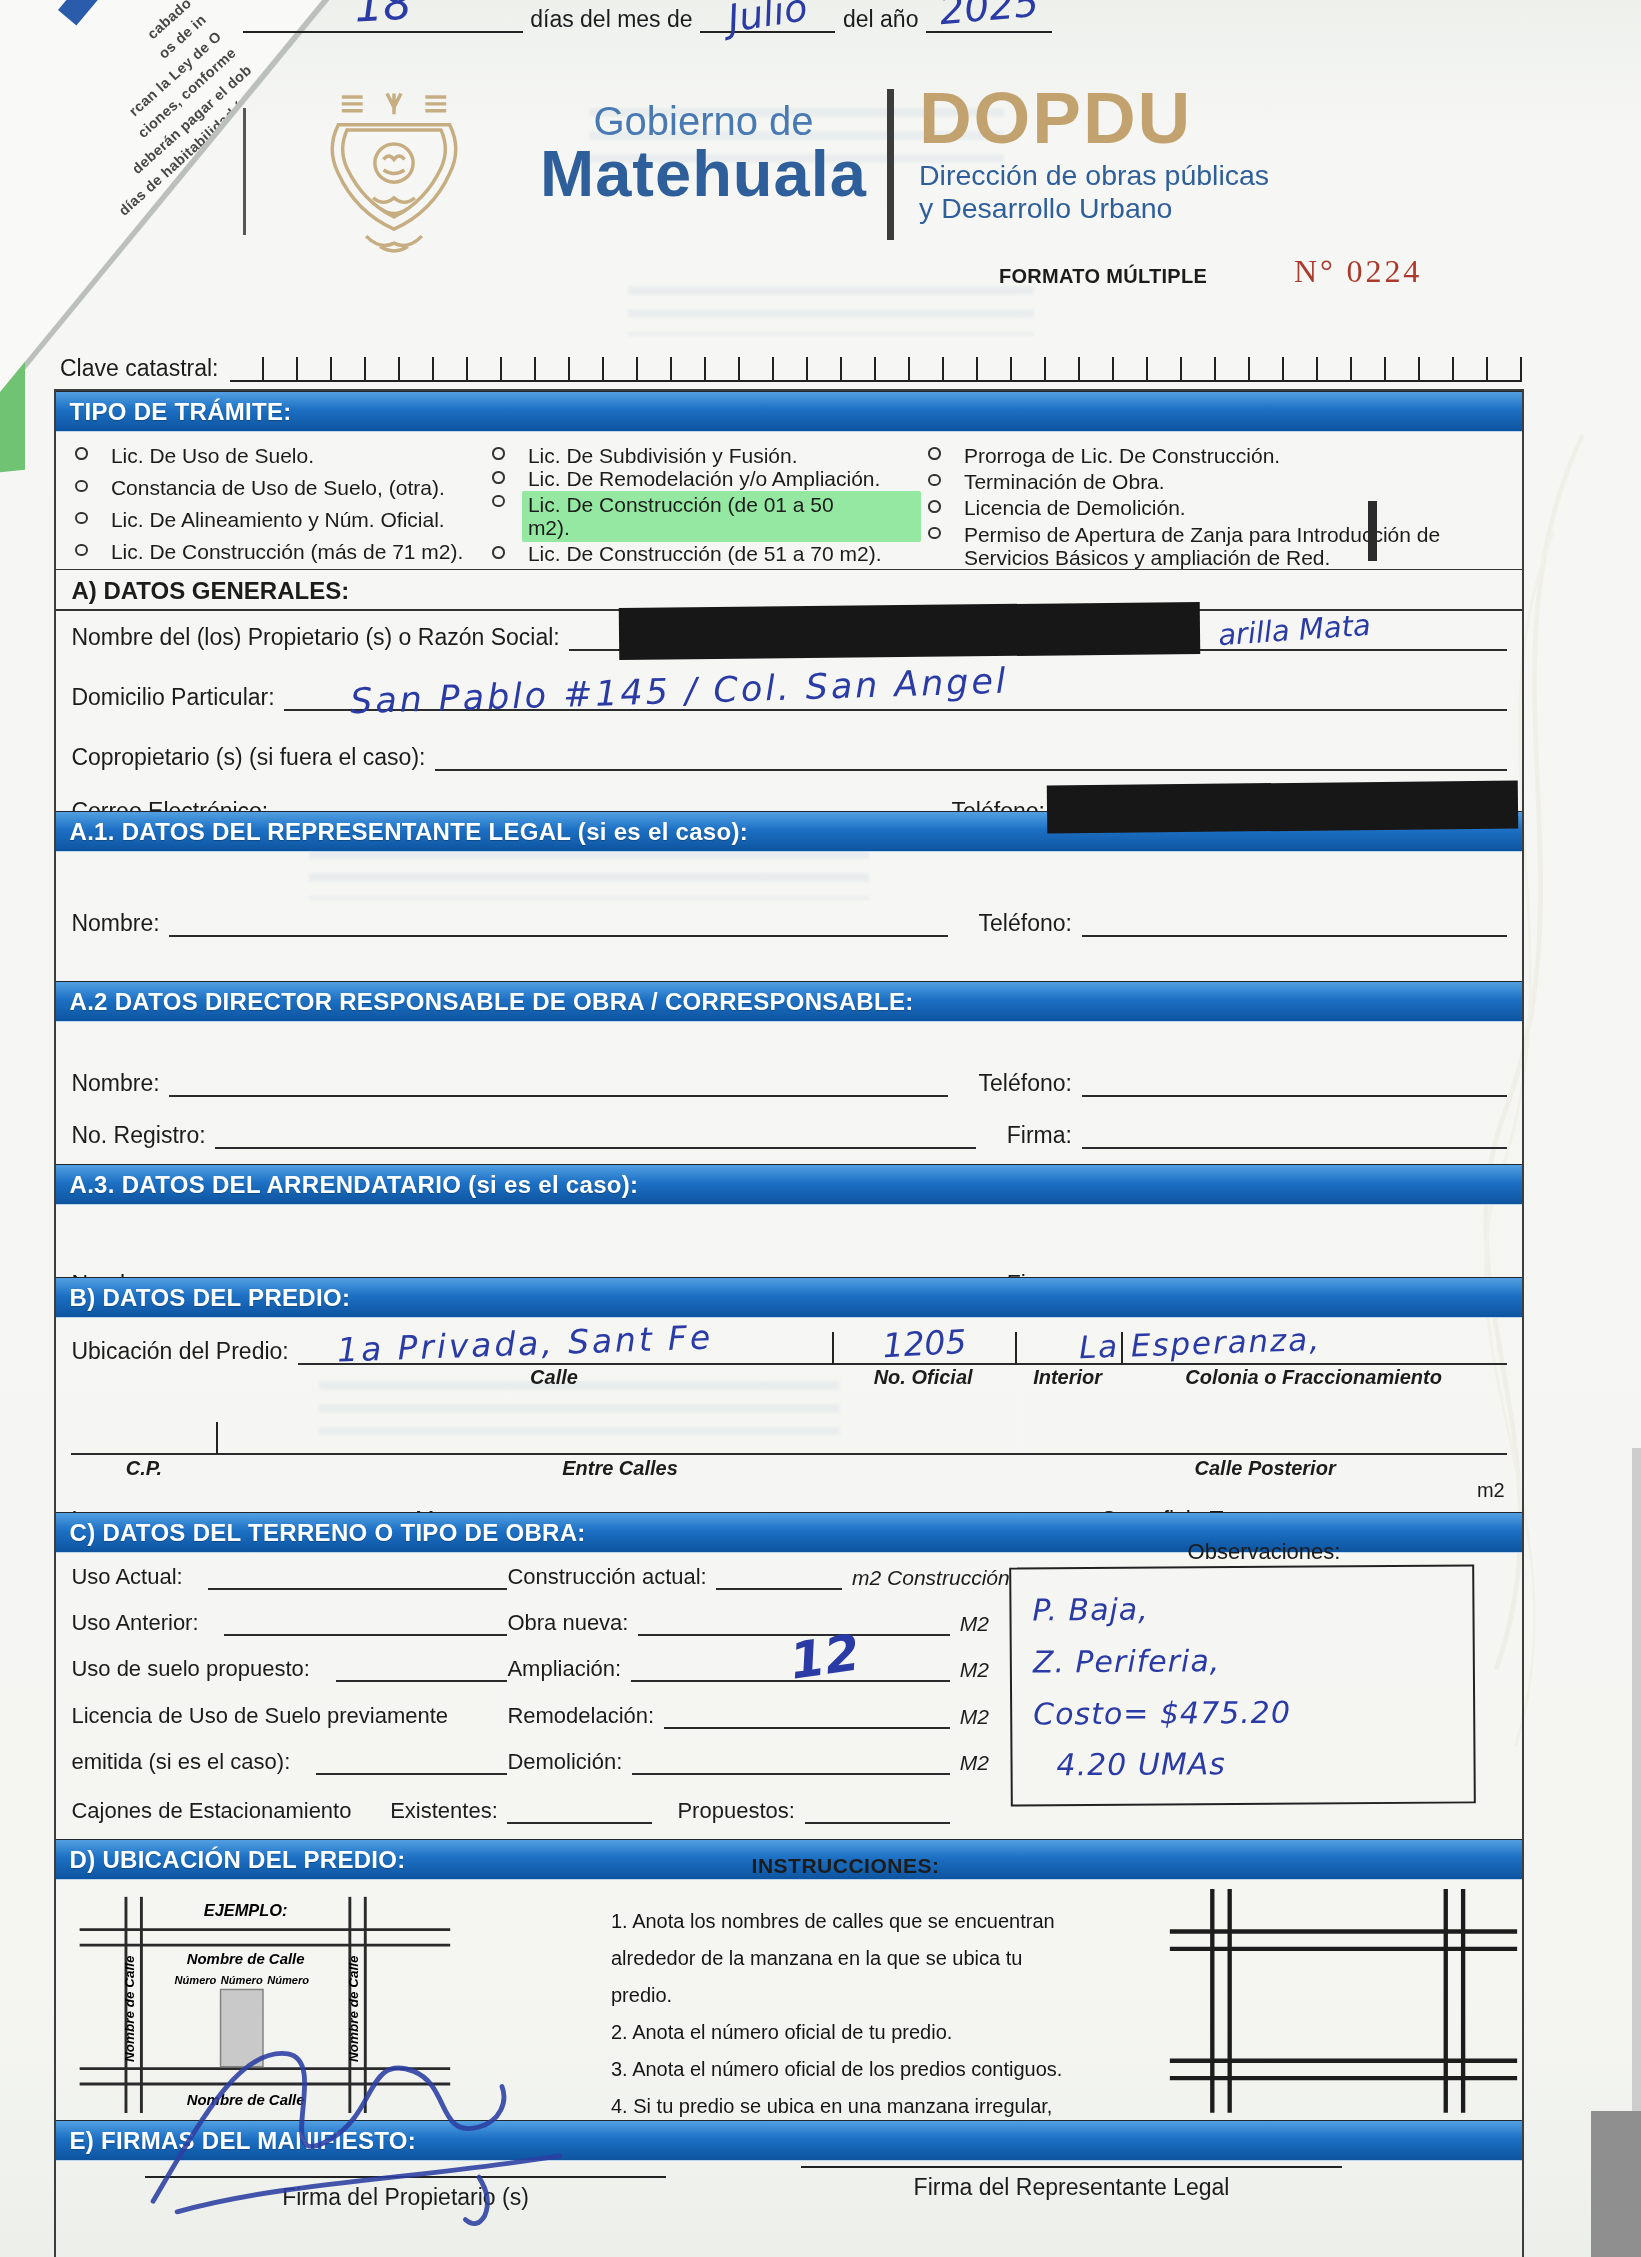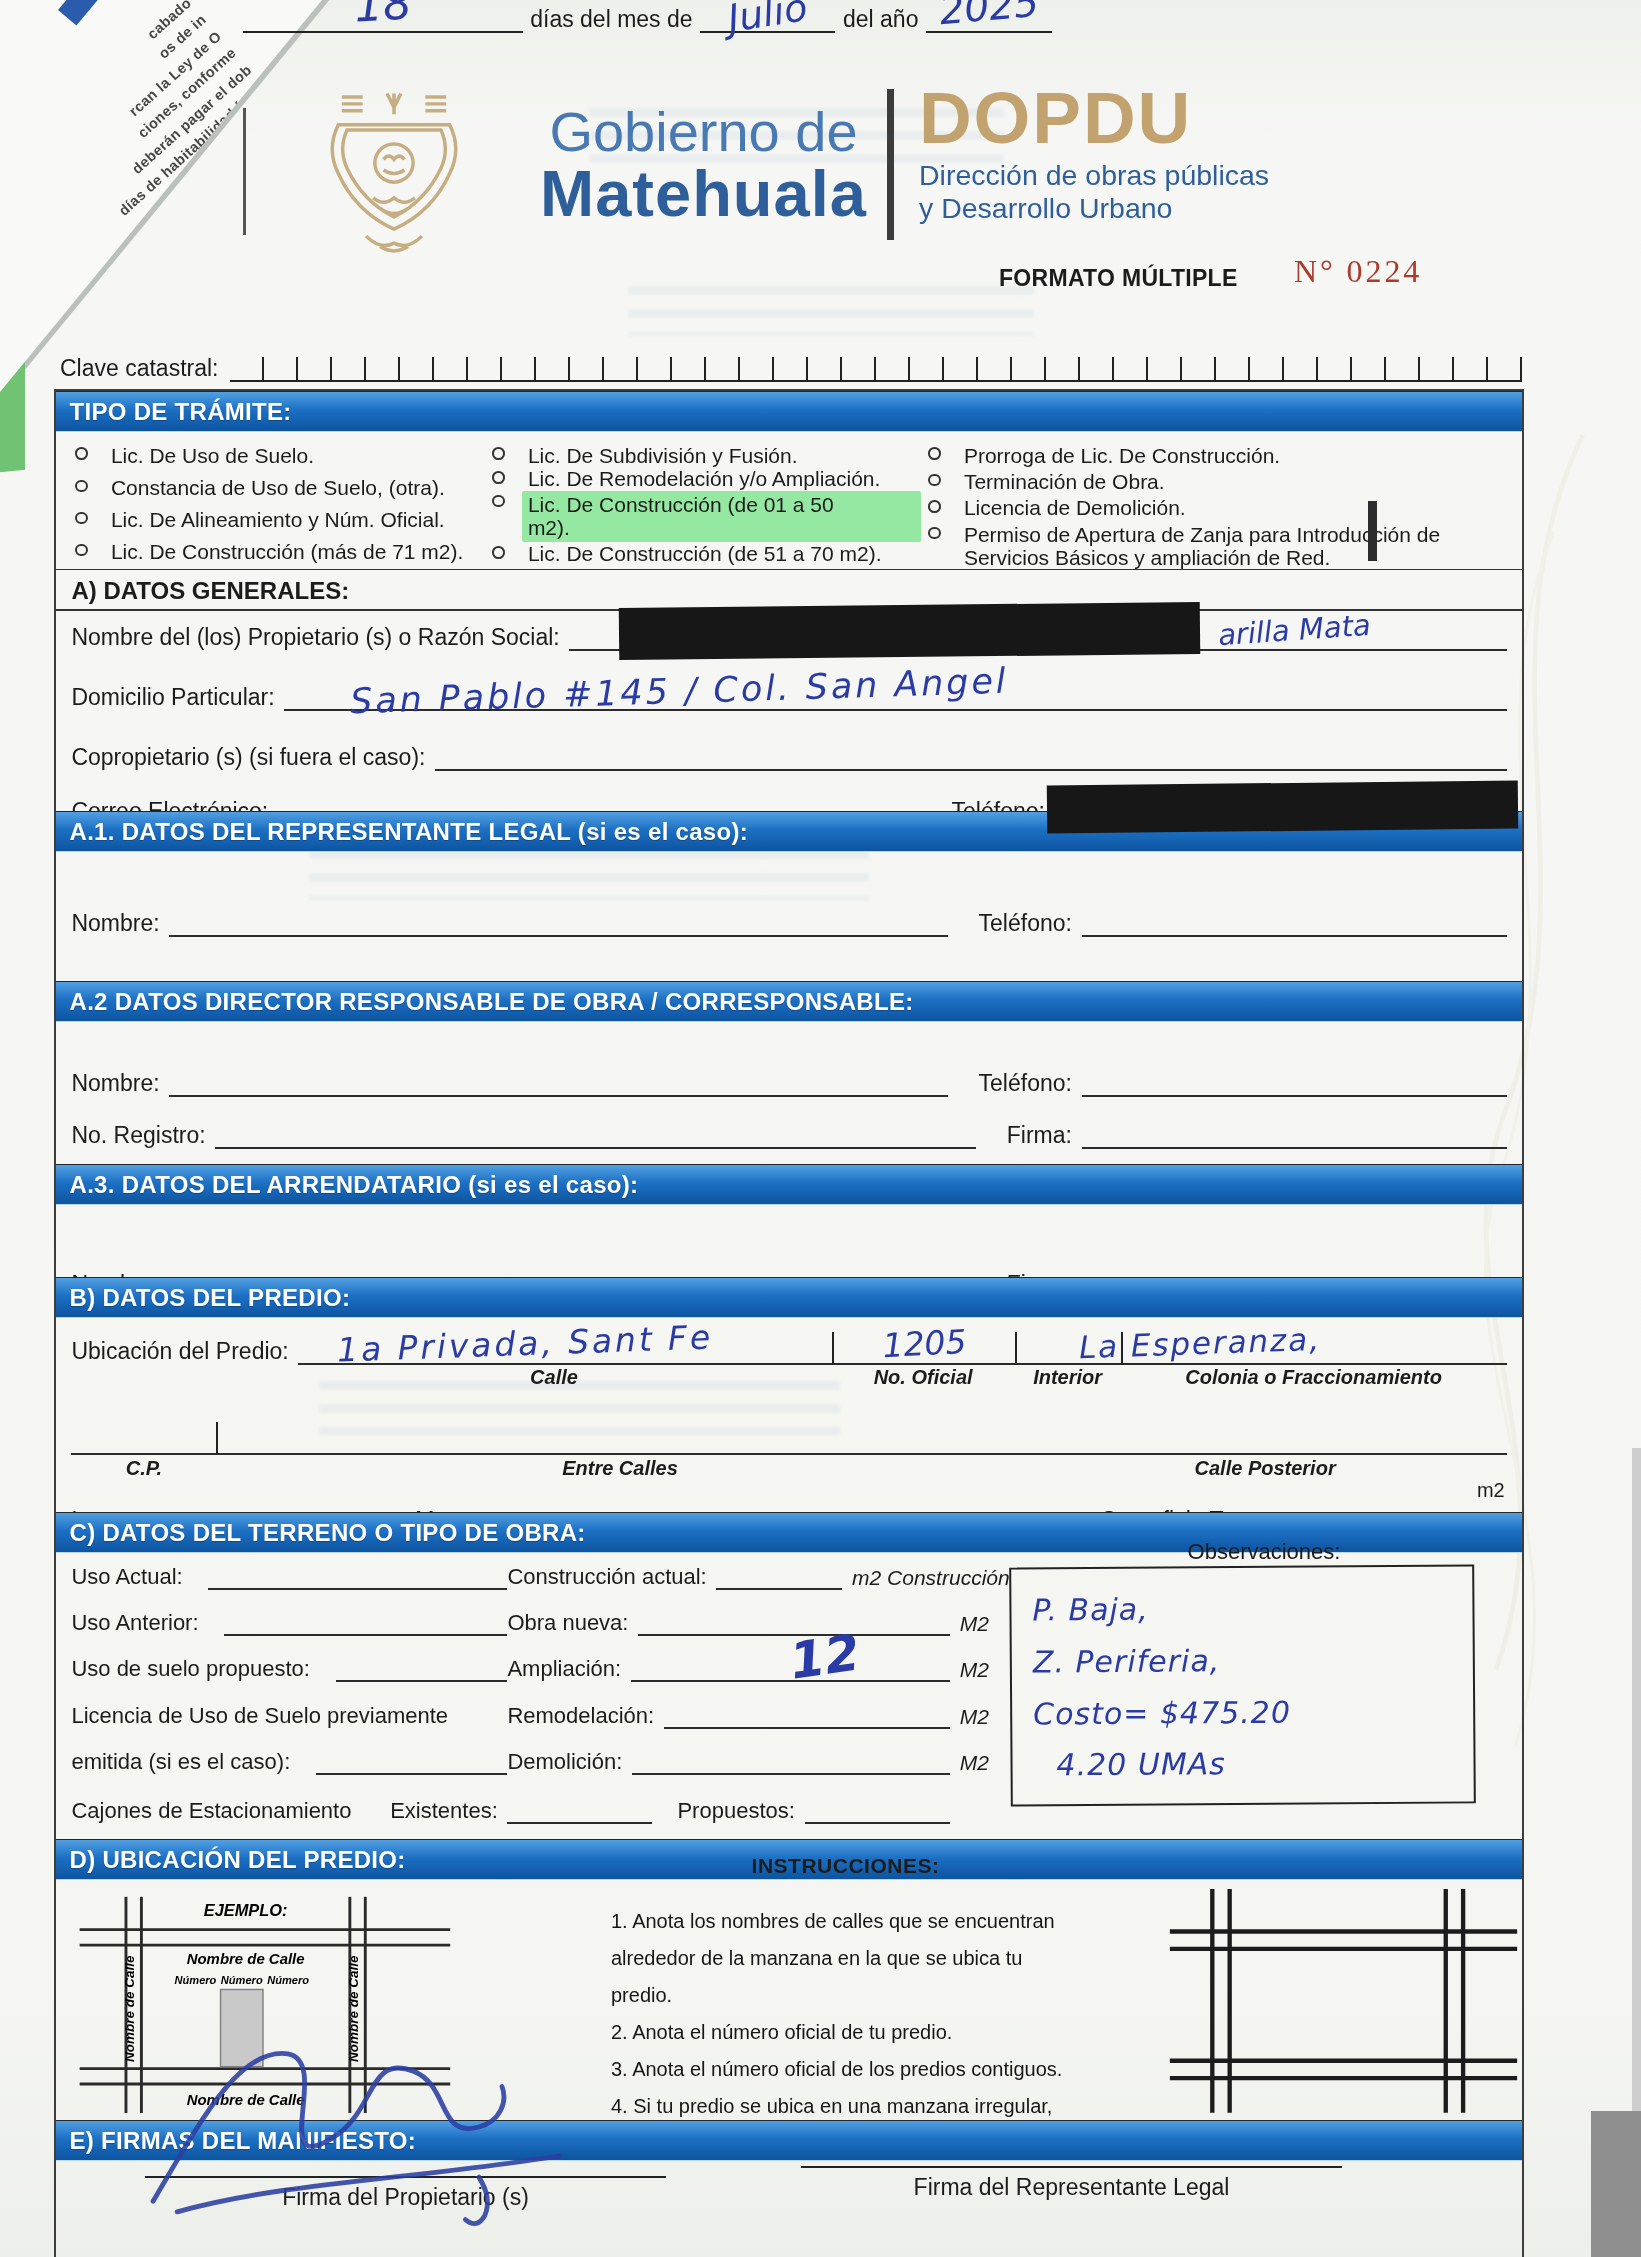--- a/index.html
+++ b/index.html
@@ -22,27 +22,27 @@
                line-height:1.55; letter-spacing:0.4px; }
   .fold-ribbon { position:absolute; left:58px; top:9.7px; width:241px; height:24px;
                  background:var(--ribbon-blue); transform:rotate(-50deg); transform-origin:left top;
                  color:#fff; font-style:italic; font-weight:bold; font-size:14.5px;
                  display:flex; align-items:center; justify-content:flex-end; padding-right:9.7px; }
 
   
   #crest-line { left:243px; top:108px; width:2.9px; height:127px; background:#565656; }
   #crest { left:288px; top:83px; }
   #gov { left:521px; top:99px; width:365px; text-align:center; }
-  .gov-top { font-size:56px; color:var(--gov-light-blue); }
+  .gov-top { font-size:40px; color:var(--gov-light-blue); }
   .gov-name { font-size:65px; font-weight:bold; color:var(--header-blue); letter-spacing:1px; margin-top:-7.7px; }
   #hdr-divider { left:887px; top:89px; width:6.8px; height:151px; background:#3c3c3c; }
   #dopdu { left:919px; top:81px; }
   .acronym { font-size:73px; font-weight:bold; color:var(--dopdu-tan); letter-spacing:1.9px; line-height:1; }
   .dept { font-size:28.5px; color:var(--header-blue); line-height:1.15; margin-top:4.8px; }
-  #formato { left:999px; top:265px; font-size:23px; font-weight:bold; letter-spacing:0.3px; }
+  #formato { left:999px; top:265px; font-size:20px; font-weight:bold; letter-spacing:0.3px; }
   #folio { left:1294px; top:253px; font-size:32px; color:var(--folio-red);
            font-family:"Liberation Serif",serif; letter-spacing:2.9px; }
 
   
   #dateline { left:60px; top:299px; display:flex; align-items:flex-end; font-size:23px; white-space:nowrap; }
   .dl-line { display:inline-block; border-bottom:2.4px solid #222; height:33px; position:relative; margin:0 7.7px; }
   .hw { font-family:"DejaVu Sans",sans-serif; font-style:italic; color:var(--ink); white-space:nowrap; }
   .hw-center { position:absolute; bottom:0; left:0; right:0; text-align:center; }
   #clave { left:60px; top:355px; display:flex; align-items:flex-end; font-size:23px; }
   #catastral-cells { display:flex; margin-left:11.6px; }

